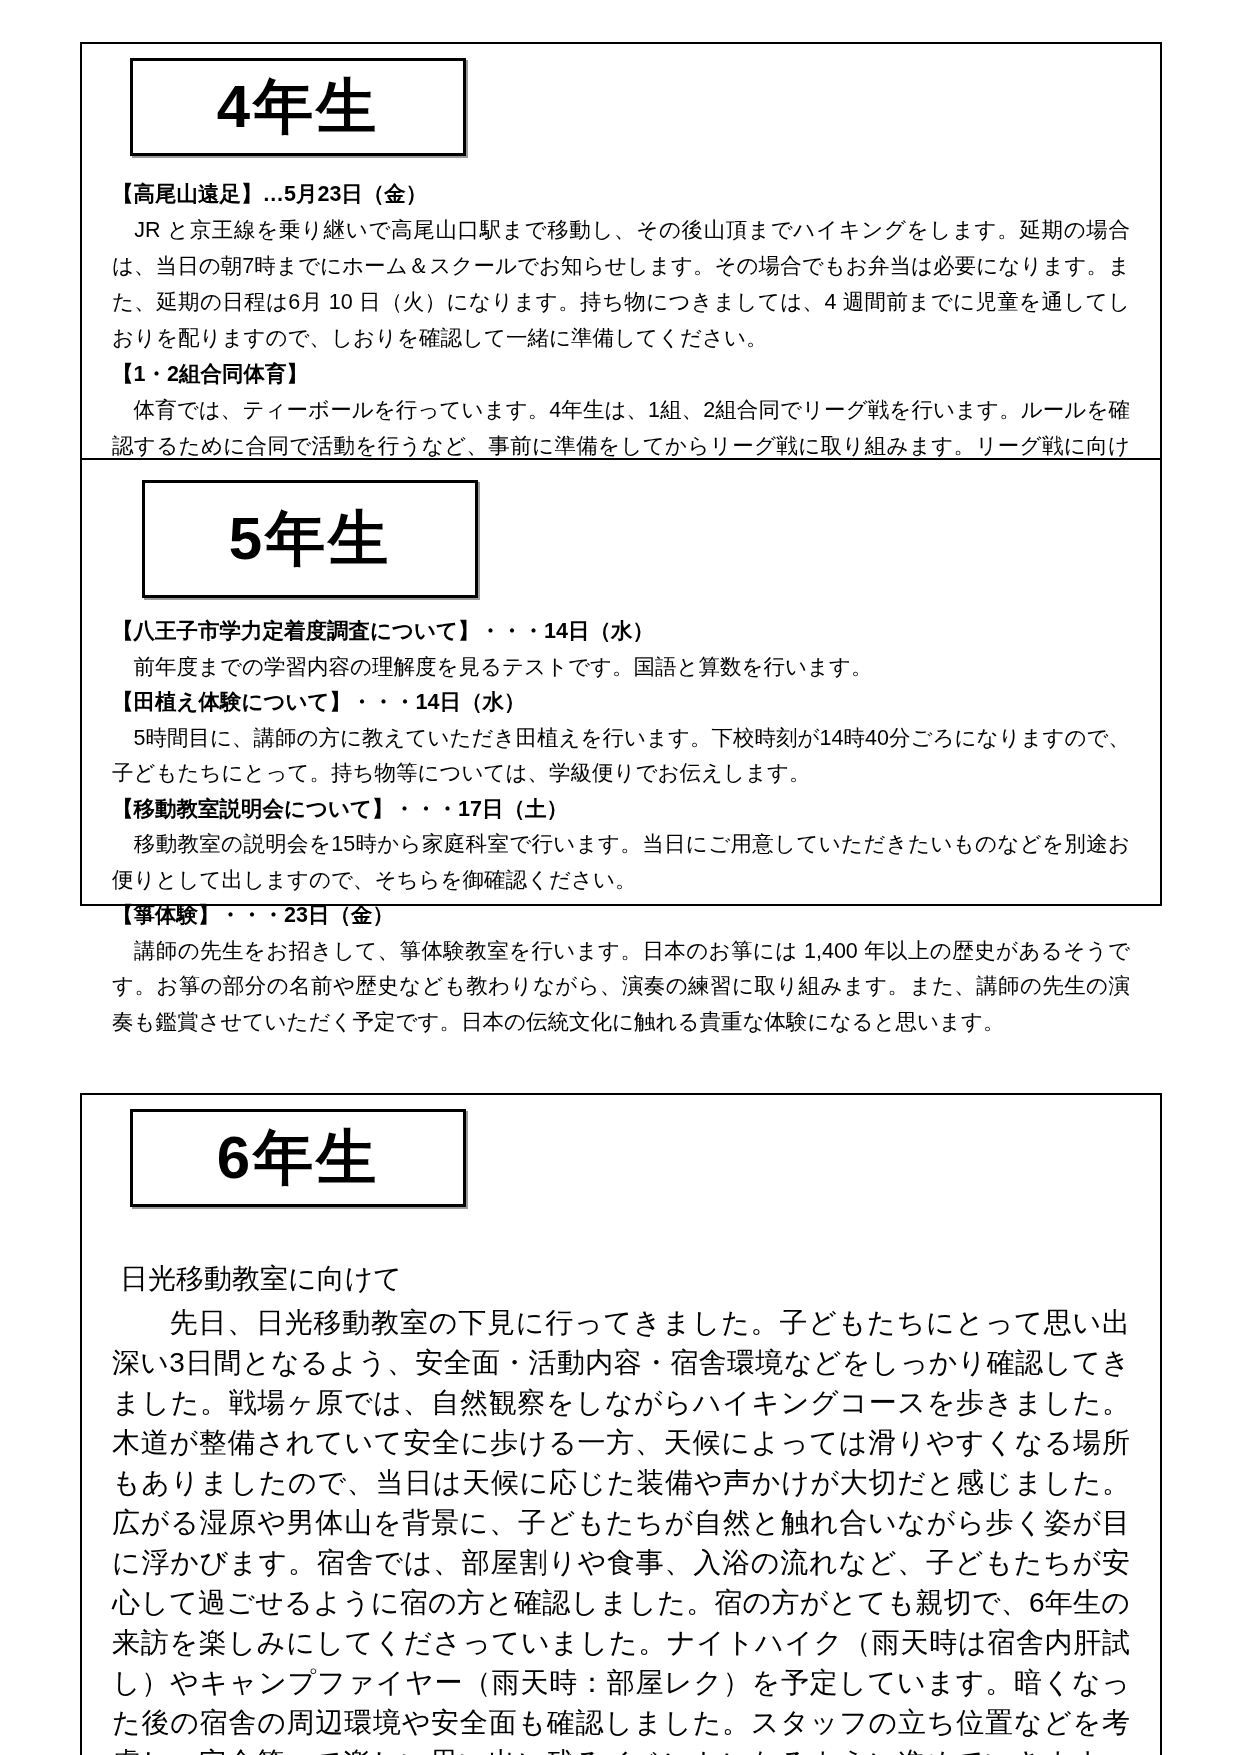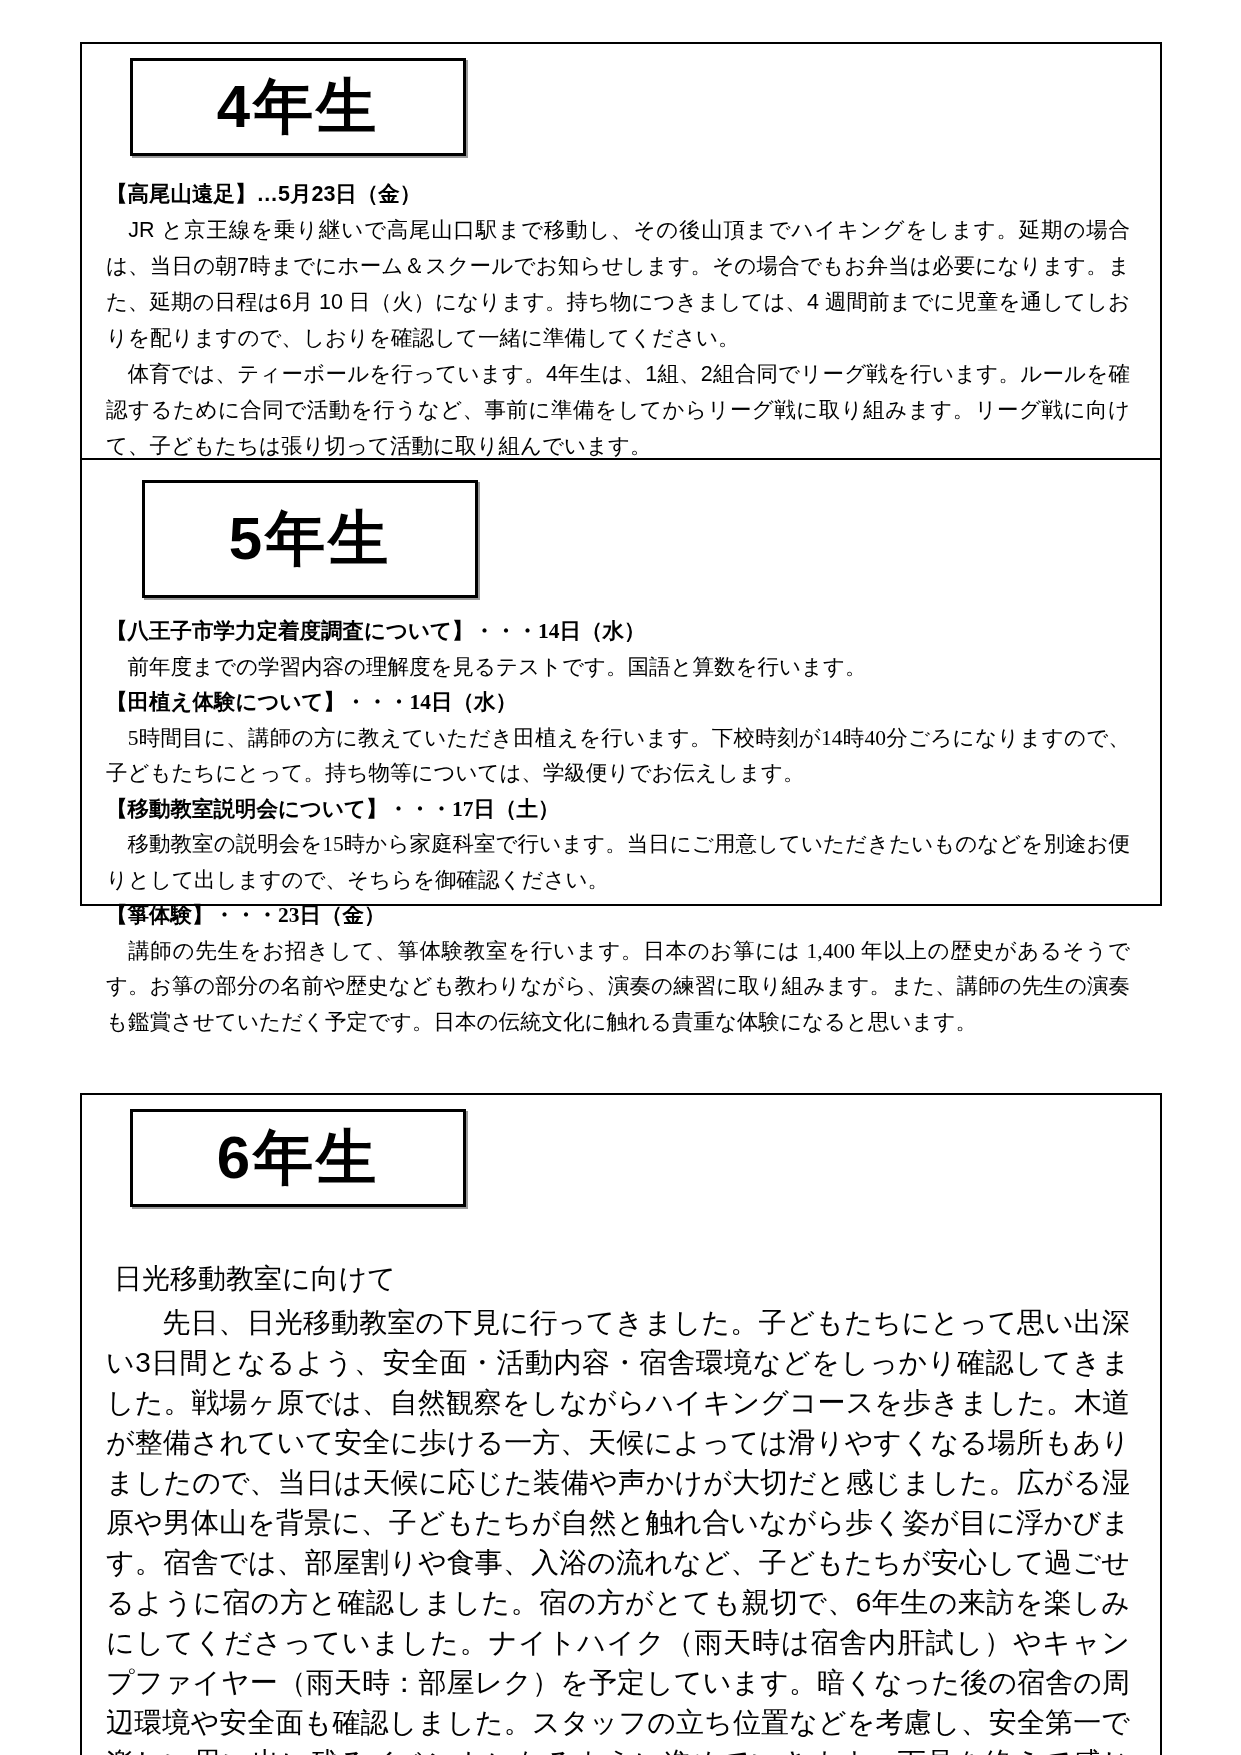--- a/index.html
+++ b/index.html
@@ -39,26 +39,26 @@
     box-shadow: 2px 2px 0 #9a9a9a;
     background: #ffffff;
   }
   #sec-5 .grade-box { height: 118px; margin-left: 60px; margin-top: 20px; }
   .grade-label {
     font-size: 60px;
     font-weight: bold;
     letter-spacing: 3px;
   }
   .content {
-    margin: 20px 30px 0 24px;
+    margin: 20px 30px 0 30px;
     font-size: 21.5px;
     line-height: 36px;
     text-align: justify;
   }
-  #sec-5 .content { margin-top: 16px; line-height: 35.5px; font-family: Liberation Serif, serif; }
+  #sec-5 .content { margin-top: 16px; line-height: 35.5px; }
   #sec-6 .content { margin-top: 52px; font-size: 28px; line-height: 40px; }
   .heading {
     margin: 0;
     font-weight: bold;
   }
   .subheading {
     margin: 0 0 4px 0;
     padding-left: 8px;
     font-weight: normal;
   }
@@ -71,20 +71,21 @@
 
 <div class="page">
 
   <section class="outer" id="sec-4">
     <div class="grade-box">
       <span class="grade-label">4年生</span>
     </div>
     <div class="content">
       <p class="heading">【高尾山遠足】…5月23日（金）</p>
       <p class="body">　JR と京王線を乗り継いで高尾山口駅まで移動し、その後山頂までハイキングをします。延期の場合は、当日の朝7時までにホーム＆スクールでお知らせします。その場合でもお弁当は必要になります。また、延期の日程は6月 10 日（火）になります。持ち物につきましては、4 週間前までに児童を通してしおりを配りますので、しおりを確認して一緒に準備してください。</p>
+      <p class="heading">【1・2組合同体育】</p>
       <p class="body">　体育では、ティーボールを行っています。4年生は、1組、2組合同でリーグ戦を行います。ルールを確認するために合同で活動を行うなど、事前に準備をしてからリーグ戦に取り組みます。リーグ戦に向けて、子どもたちは張り切って活動に取り組んでいます。</p>
     </div>
   </section>
 
   <section class="outer" id="sec-5">
     <div class="grade-box">
       <span class="grade-label">5年生</span>
     </div>
     <div class="content">
       <p class="heading">【八王子市学力定着度調査について】・・・14日（水）</p>

